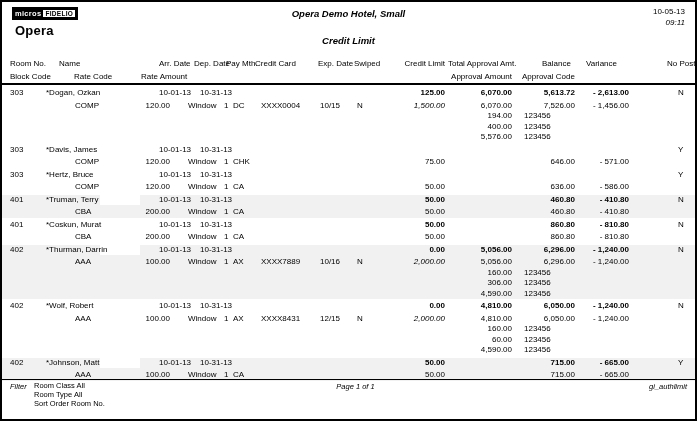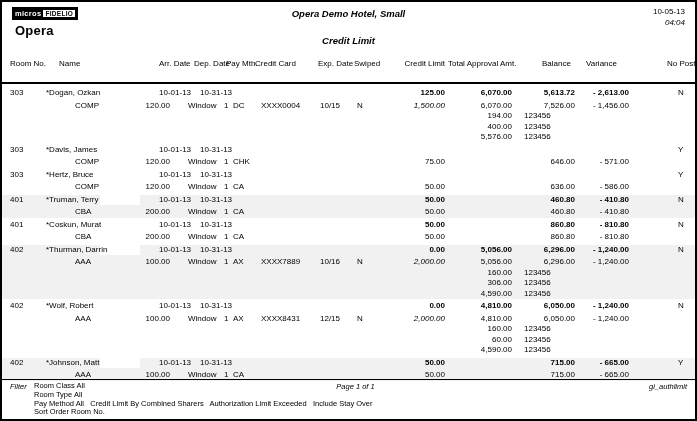--- a/index.html
+++ b/index.html
@@ -10,21 +10,21 @@
             font-size:7.5px;font-weight:bold;letter-spacing:.3px;}
   .logo-box .chip{background:#fff;color:#000;padding:0 2px;margin-left:2px;font-size:6.5px;}
   .opera-logo{position:absolute;left:13px;top:21px;font-size:13px;font-weight:bold;letter-spacing:.2px;}
   .hotel-name{position:absolute;top:6px;left:0;width:100%;text-align:center;
               font-size:9.5px;font-weight:bold;font-style:italic;}
   .report-title{position:absolute;top:33px;left:0;width:100%;text-align:center;
                 font-size:9.5px;font-weight:bold;font-style:italic;}
   .print-date{position:absolute;top:5px;right:10px;font-size:8px;}
   .print-time{position:absolute;top:16px;right:10px;font-style:italic;font-size:8px;}
   
-  .thead{position:absolute;top:55px;left:0;right:0;border-bottom:2px solid #000;padding-bottom:12px;}
+  .thead{position:absolute;top:55px;left:0;right:0;border-bottom:2px solid #000;padding-bottom:0;}
   .hline{position:relative;height:13px;line-height:13px;}
   .h{position:absolute;top:0;white-space:nowrap;}
   
   .c-room{left:8px}      .c-name{left:44px}    .c-ratecode{left:73px}
   .c-arr{left:157px}     .c-dep{left:198px}
   .c-rateamt{left:116px;width:52px;text-align:right}
   .c-window{left:186px}  .c-winnum{left:222px} .c-pay{left:231px}
   .c-card{left:259px}    .c-exp{left:318px}    .c-swiped{left:355px}
   .c-climit{left:381px;width:62px;text-align:right}
   .c-approval{left:448px;width:62px;text-align:right}
@@ -62,38 +62,45 @@
 <div class="page">
 
   <div class="logo-box">
     <span>micros</span><span class="chip">FIDELIO</span>
   </div>
   <div class="opera-logo">Opera</div>
 
   <div class="hotel-name">Opera Demo Hotel, Small</div>
   <div class="report-title">Credit Limit</div>
   <div class="print-date">10-05-13</div>
-  <div class="print-time">04:04</div>
+  <div class="print-time">09:11</div>
 
   <div class="thead">
     <div class="hline">
       <span class="h c-room">Room No.</span>
       <span class="h h-name">Name</span>
       <span class="h h-arr">Arr. Date</span>
       <span class="h h-dep">Dep. Date</span>
       <span class="h h-pay">Pay Mth.</span>
       <span class="h h-card">Credit Card</span>
       <span class="h h-exp">Exp. Date</span>
       <span class="h h-swiped">Swiped</span>
       <span class="h c-climit">Credit Limit</span>
       <span class="h h-tam">Total Approval Amt.</span>
       <span class="h h-balance">Balance</span>
       <span class="h h-variance">Variance</span>
       <span class="h h-nopost">No Post</span>
     </div>
+    <div class="hline">
+      <span class="h c-room">Block Code</span>
+      <span class="h h-ratecode">Rate Code</span>
+      <span class="h h-rateamt">Rate Amount</span>
+      <span class="h c-approval">Approval Amount</span>
+      <span class="h h-appcode">Approval Code</span>
+    </div>
   </div>
 
   <div class="tbody">
       <div class="block">
         <div class="line line-main">
           <span class="cell c-room">303</span>
           <span class="cell c-name">*Dogan, Ozkan</span>
           <span class="cell c-arr">10-01-13</span>
           <span class="cell c-dep">10-31-13</span>
           <span class="cell c-climit">125.00</span>
@@ -314,20 +321,19 @@
           <span class="cell c-variance">- 665.00</span>
         </div>
       </div>
     </div>
 
   <div class="footer">
     <span class="f-label">Filter</span>
     <div class="f-lines">
       <div class="f-line pre">Room Class All</div>
       <div class="f-line pre">Room Type All</div>
-      <div class="f-line pre">Pay Method All   Credit Limit By Combined Sharers   Authorization Limit Exceeded   Include Stay Over</div>
       <div class="f-line pre">Sort Order Room No.</div>
     </div>
     <div class="f-page">Page 1 of 1</div>
     <div class="f-report-id">gi_authlimit</div>
   </div>
 
 </div>
 
 </body></html>

